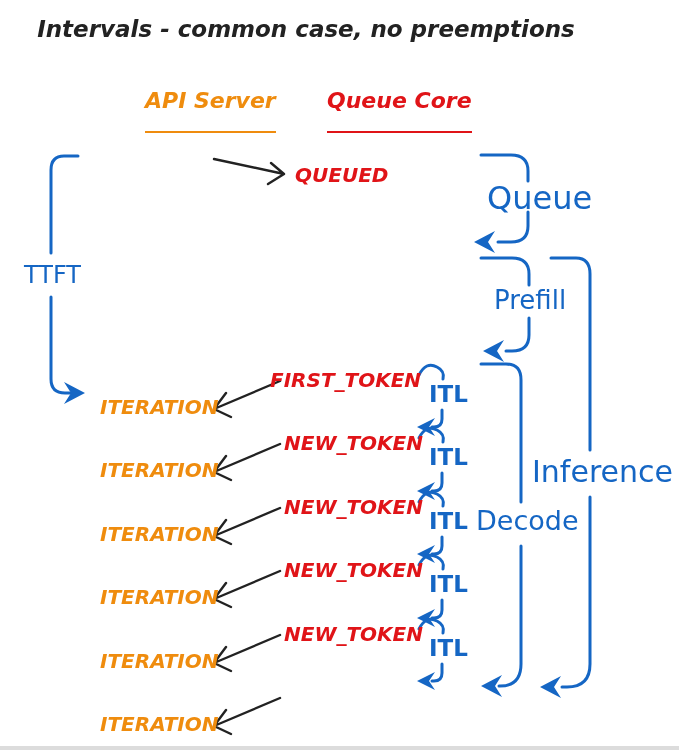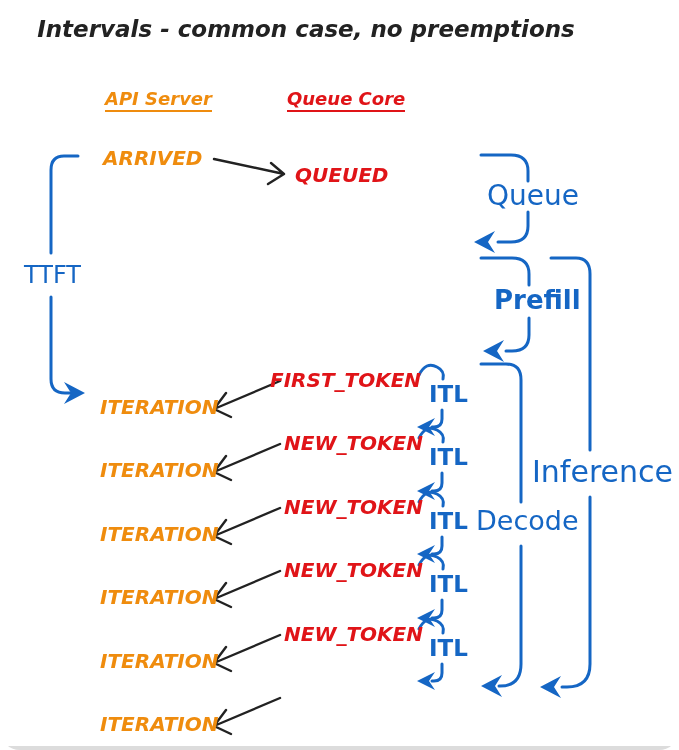--- a/index.html
+++ b/index.html
@@ -1,28 +1,28 @@
 <!DOCTYPE html>
 <html style="--orange: #EF8C0E; --red: #E01418; --blue: #1566C4; --black: #222222; --background: #FFFFFF;"><head>
 <meta charset="utf-8">
 <style>
   html,body{margin:0;padding:0;background:#fff;}
   .canvas{position:relative;width:679px;height:750px;background:var(--background,#fff);
-          font-family:"DejaVu Sans",sans-serif;overflow:hidden;border-radius:20px;}
+          font-family:"DejaVu Sans",sans-serif;overflow:hidden;}
   .title{position:absolute;left:0;top:16px;width:612px;text-align:center;
          font-size:23px;font-weight:bold;font-style:italic;color:var(--black);}
-  .hdr{position:absolute;font-size:18px;font-weight:bold;font-style:italic;
-       padding-bottom:1px;border-bottom:2px solid currentColor;white-space:nowrap;}
+  .hdr{position:absolute;font-size:22px;font-weight:bold;font-style:italic;
+       padding-bottom:18px;border-bottom:2px solid currentColor;white-space:nowrap;margin-left:40px;}
   .ev{position:absolute;font-size:20px;font-weight:bold;font-style:italic;white-space:nowrap;}
   .orange{color:var(--orange);}
   .red{color:var(--red);}
   .lbl{position:absolute;color:var(--blue);white-space:nowrap;line-height:1.1;}
   .lbl.ttft{font-size:24px;}
-  .lbl.queue{font-size:28px;}
-  .lbl.prefill{font-size:26px;font-weight:bold;}
+  .lbl.queue{font-size:32px;}
+  .lbl.prefill{font-size:26px;}
   .lbl.decode{font-size:27px;text-align:center;}
   .lbl.inference{font-size:30px;}
   .lbl.itl{font-size:23px;font-weight:bold;}
   svg.art{position:absolute;left:0;top:0;}
   .blu{stroke:var(--blue);stroke-width:3;fill:none;stroke-linecap:round;}
   .bluf{fill:var(--blue);stroke:none;}
   .blk{stroke:var(--black);stroke-width:2.4;fill:none;stroke-linecap:round;}
   .overlay{position:absolute;left:0;top:0;width:100%;height:100%;}
   .bottom-edge{position:absolute;left:0;bottom:0;width:100%;height:4px;background:#dcdcdc;}
 </style>
@@ -75,21 +75,20 @@
       <path d="M 419 629 Q 426 615 437 621 Q 445 625 443 633" class="blu"></path>
       <path d="M 442 664 L 442 673 Q 442 681 434 681 L 432 681" class="blu"></path>
       <path d="M 417 681 L 435 672 L 429 681 L 435 690 Z" class="bluf"></path>
     </svg>
 
   <div class="title">Intervals - common case, no preemptions</div>
 
   <div class="hdr orange" style="left:105px;top:88px">API Server</div>
   <div class="hdr red" style="left:287px;top:88px">Queue Core</div>
 
-  <div class="ev orange" style="left:103px;top:146px">ARRIVED</div>
   <div class="ev red" style="left:295px;top:163px">QUEUED</div>
 
   <div class="lbl ttft" style="left:24px;top:262px">TTFT</div>
   <div class="lbl queue" style="left:487px;top:181px">Queue</div>
   <div class="lbl prefill" style="left:494px;top:286px">Prefill</div>
   <div class="lbl decode" style="left:476px;top:506px">Decode</div>
   <div class="lbl inference" style="left:532px;top:455px">Inference</div>
 
   <div class="overlay" id="dynamic-labels">
       <div class="ev red" style="left: 270px; top: 368px;">FIRST_TOKEN</div>

